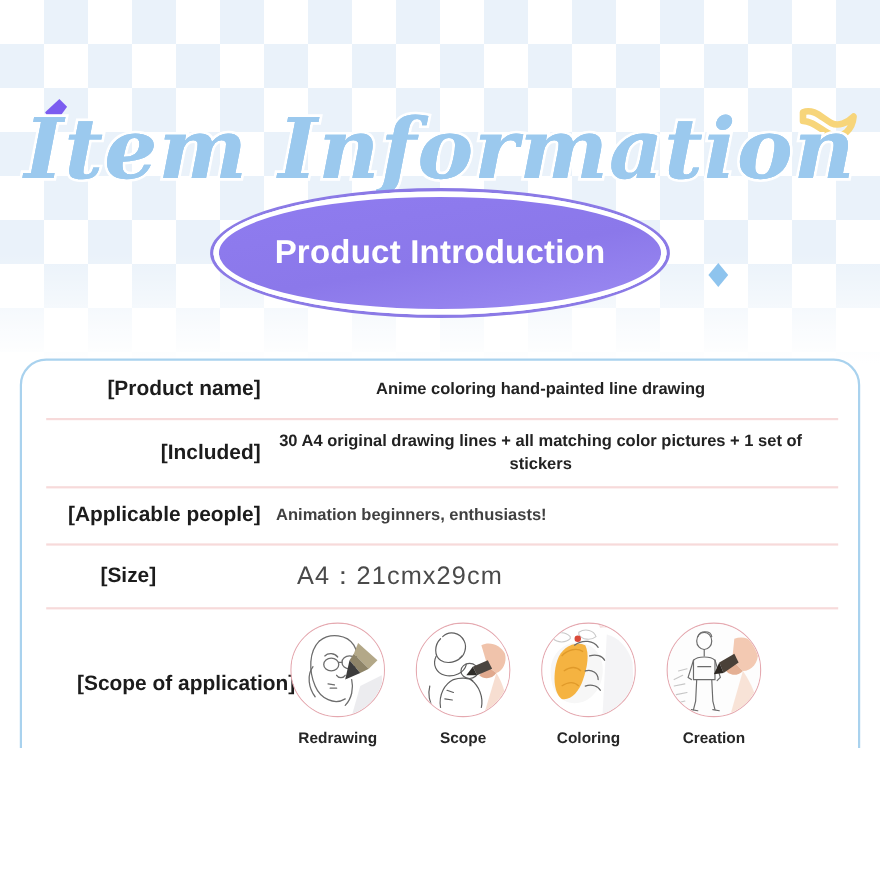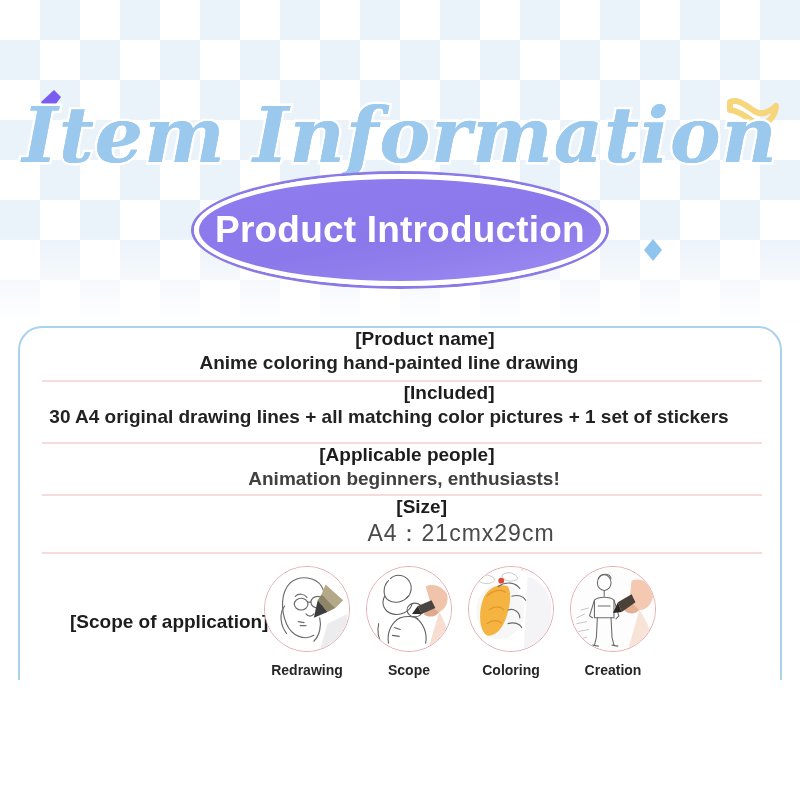--- a/index.html
+++ b/index.html
@@ -95,21 +95,21 @@
     border: 5px solid #ffffff;
     box-shadow: 0 0 0 3px #8b7ae6;
     display: flex;
     align-items: center;
     justify-content: center;
   }
   #badge-label {
     color: #ffffff;
     font-family: "Liberation Sans", sans-serif;
     font-weight: bold;
-    font-size: 37px;
+    font-size: 30px;
     letter-spacing: 0.2px;
     white-space: nowrap;
   }
 
   
   #card {
     position: absolute;
     left: 18px;
     top: 326px;
     width: 764px;
@@ -123,39 +123,38 @@
     position: absolute;
     left: 22px;
     top: 0;
     width: 720px;
   }
 
   .spec-row {
     display: flex;
     align-items: center;
     border-bottom: 2px solid #f7dada;
-    flex-direction: column;
   }
 
   .spec-label {
     width: 205px;
     flex: none;
     text-align: right;
     padding-right: 10px;
     font-family: "Liberation Sans", sans-serif;
     font-weight: bold;
     font-size: 19px;
     color: #1c1c1c;
     white-space: nowrap;
   }
   .spec-value {
     flex: 1;
     font-family: "Liberation Sans", sans-serif;
     font-weight: bold;
-    font-size: 19px;
+    font-size: 15px;
     color: #222222;
     line-height: 1.38;
   }
 
   #row-name    { height: 54px; }
   #row-name .spec-value { text-align: center; padding-right: 26px; }
 
   #row-included { height: 62px; }
   #row-included .spec-value { text-align: center; padding-right: 26px; }
 
@@ -186,21 +185,21 @@
     padding-left: 28px;
     font-family: "Liberation Sans", sans-serif;
     font-weight: bold;
     font-size: 19px;
     color: #1c1c1c;
     white-space: nowrap;
   }
   #scope-items {
     flex: 1;
     display: flex;
-    gap: 4px;
+    gap: 16px;
     padding-left: 4px;
   }
   .scope-item {
     width: 98px;
     display: flex;
     flex-direction: column;
     align-items: center;
   }
   .thumb {
     width: 86px;

